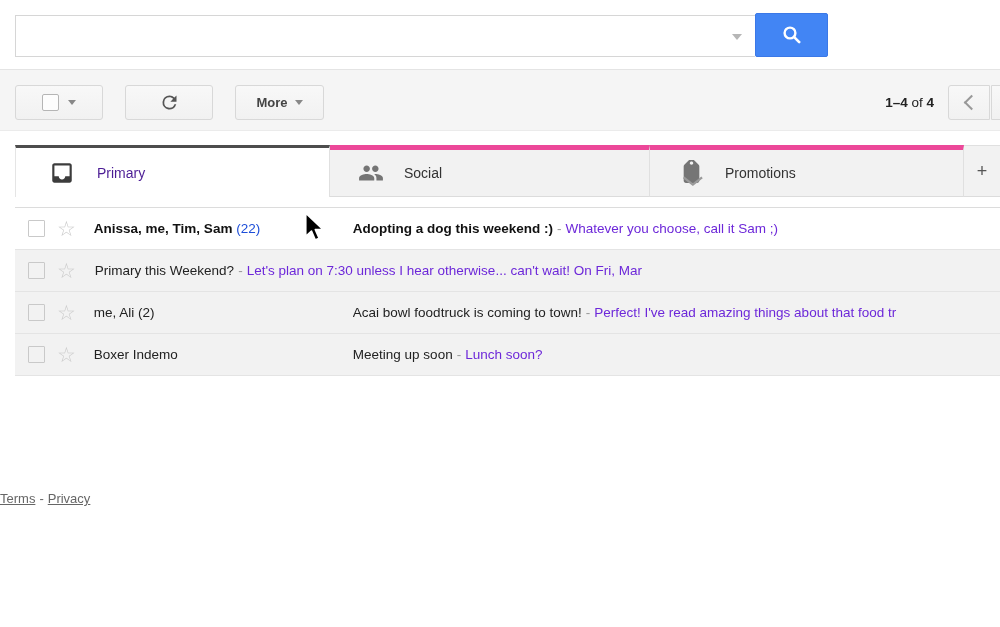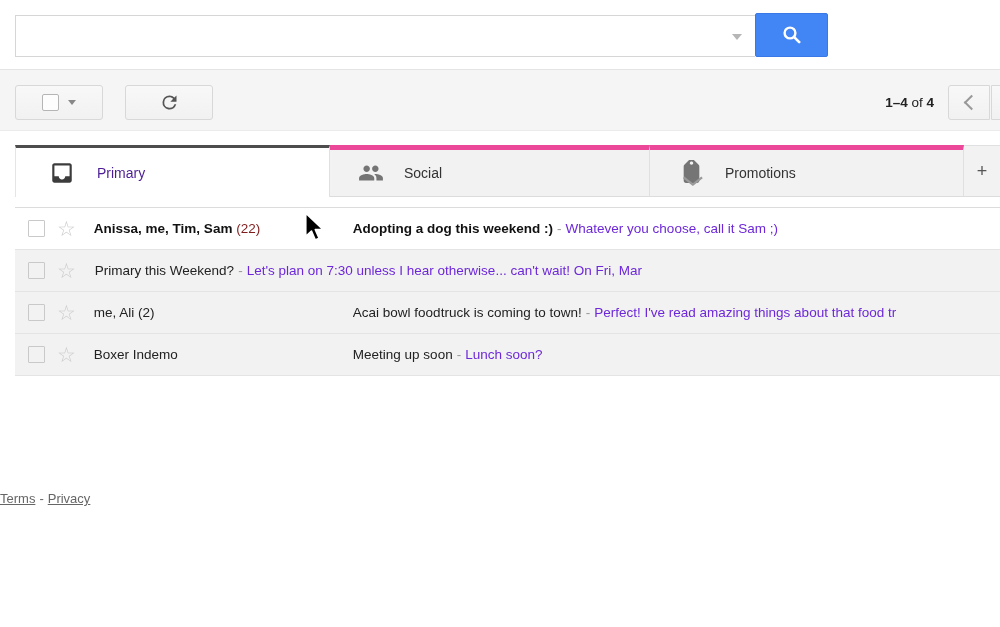--- a/index.html
+++ b/index.html
@@ -60,21 +60,21 @@
 
   
   .list{position:absolute;top:207px;left:15px;right:0;border-top:1px solid #dcdcdc;}
   .row{height:41px;display:flex;align-items:center;border-bottom:1px solid #e4e4e4;cursor:pointer;white-space:nowrap;}
   .row.unread{background:#fff;}
   .row.read{background:#f2f2f2;}
   .row-checkbox{width:15px;height:15px;flex:none;border:1px solid #c9c9c9;border-radius:1px;margin-left:13px;cursor:pointer;}
   .row-star{flex:none;margin-left:12px;font-size:21px;line-height:20px;color:#ccc;cursor:pointer;}
   .row-senders{flex:none;margin-left:18px;width:240px;overflow:hidden;font-size:13.5px;color:#222;}
   .row.unread .senders-main{font-weight:bold;color:#111;}
-  .senders-count{color:#7f1d1d;font-weight:normal;}
+  .senders-count{color:#1d4ed8;font-weight:normal;}
   .row-subjectline{flex:1;overflow:hidden;font-size:13.5px;color:#222;margin-left:19px;}
   .row.unread .subj{font-weight:bold;color:#111;}
   .dash{color:#999;margin:0 4px;}
   .preview{color:#6d28d9;}
 
   
   .footer{position:absolute;top:491px;left:0;width:1000px;text-align:left;font-size:13px;color:#666;}
   .footer a{color:#666;text-decoration:underline;cursor:pointer;}
   .footer .fsep{margin:0 4px;}
 
@@ -109,20 +109,24 @@
   </div>
 
   <div class="tb-btn tb-refresh">
     <span style="display:flex;">
       <svg width="21" height="21" viewBox="0 0 24 24" fill="#555">
         <path d="M17.65 6.35A7.96 7.96 0 0 0 12 4a8 8 0 1 0 7.73 10h-2.08A6 6 0 1 1 12 6c1.66 0 3.14.69 4.22 1.78L13 11h7V4l-2.35 2.35z"></path>
       </svg>
     </span>
   </div>
 
+  <div class="tb-btn tb-more">
+    <span class="more-label">More</span>
+    <span class="caret"></span>
+  </div>
 
   <div class="pager-text"><b>1–4</b><span> of </span><b>4</b></div>
 
   <div class="nav-btn nav-prev">
     <span class="chev chev-left"></span>
   </div>
   <div class="nav-btn nav-next">
     
   </div>
 

